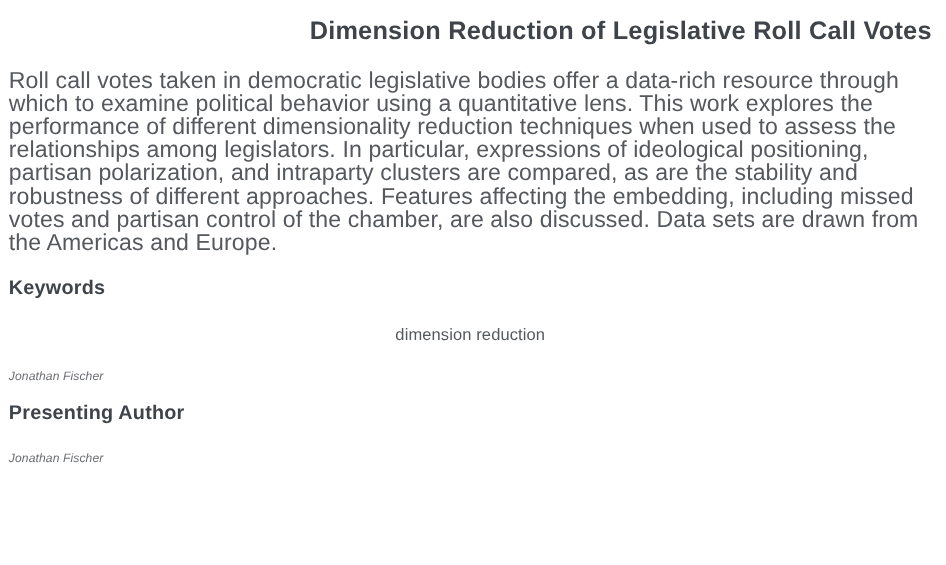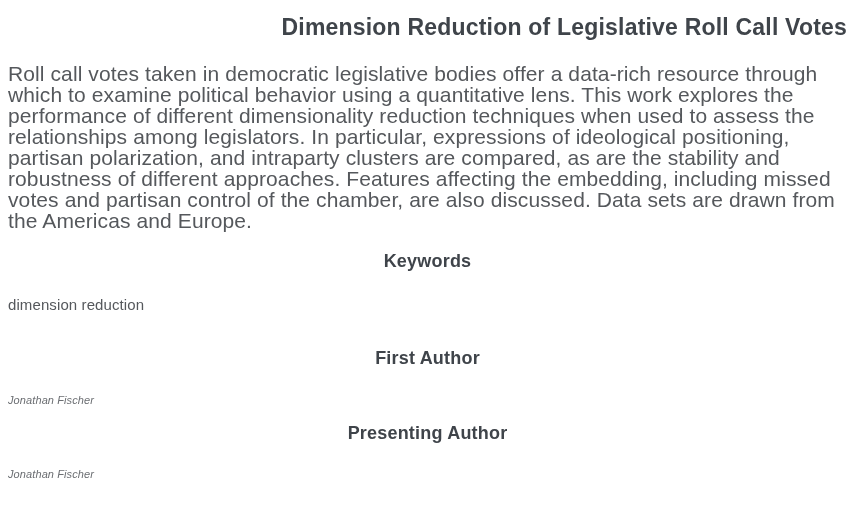--- a/index.html
+++ b/index.html
@@ -31,31 +31,31 @@
     color: #55585c;
     letter-spacing: 0.1px;
   }
   .section-heading {
     margin: 20px 0 0 0;
     font-size: 18px;
     font-weight: 700;
     letter-spacing: 0.2px;
     color: #3f444a;
     line-height: 1.2;
-    text-align: center;
   }
   .keyword-item {
     margin: 27px 0 0 0;
     font-size: 15px;
     line-height: 15px;
     color: #55585c;
     letter-spacing: 0.1px;
   }
   .keyword-item.first {
     margin-top: 24px;
+    text-align: center;
   }
   .heading-first-author {
     margin-top: 36px;
   }
   .heading-presenting-author {
     margin-top: 15px;
   }
   .author-name {
     margin: 23px 0 0 0;
     font-size: 11px;
@@ -73,21 +73,20 @@
   <h1 class="page-title">Dimension Reduction of Legislative Roll Call Votes</h1>
 
   <p class="abstract-text">Roll call votes taken in democratic legislative bodies offer a data-rich resource through which to examine political behavior using a quantitative lens. This work explores the performance of different dimensionality reduction techniques when used to assess the relationships among legislators. In particular, expressions of ideological positioning, partisan polarization, and intraparty clusters are compared, as are the stability and robustness of different approaches. Features affecting the embedding, including missed votes and partisan control of the chamber, are also discussed. Data sets are drawn from the Americas and Europe.</p>
 
   <section>
     <h2 class="section-heading">Keywords</h2>
     <p class="keyword-item first">dimension reduction</p>
   </section>
 
   <section>
-    <h2 class="section-heading heading-first-author">First Author</h2>
     <p class="author-name">Jonathan Fischer</p>
   </section>
 
   <section>
     <h2 class="section-heading heading-presenting-author">Presenting Author</h2>
     <p class="author-name">Jonathan Fischer</p>
   </section>
 
 </main>
 

